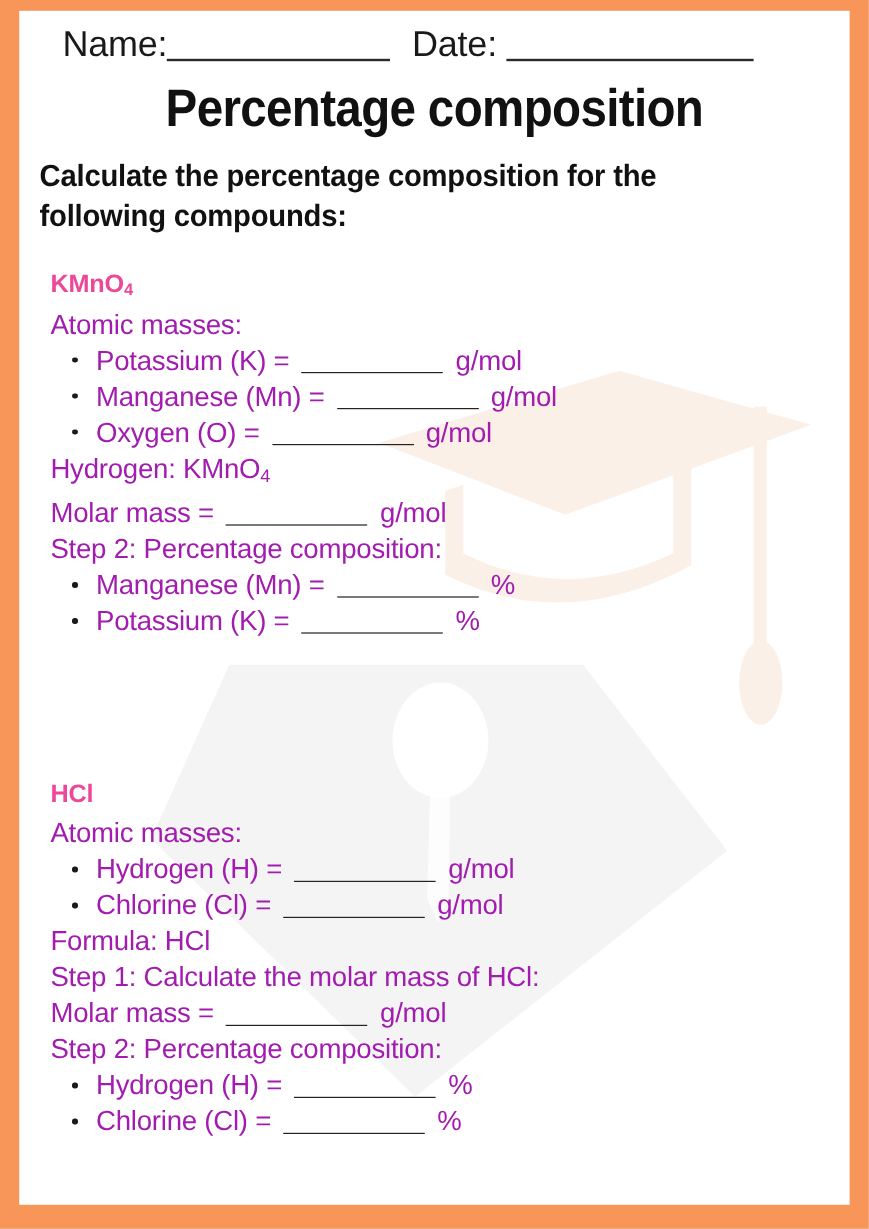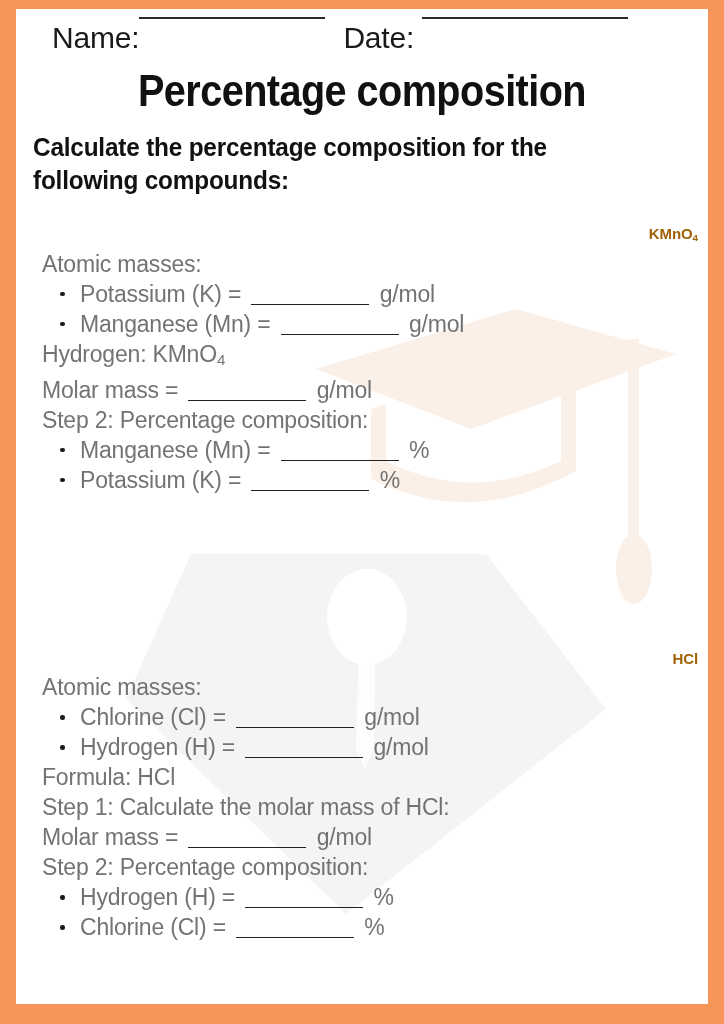--- a/index.html
+++ b/index.html
@@ -52,21 +52,21 @@
     height: 100%;
   }
 
   
   .namedate {
     position: absolute;
     left: 36px;
     top: 12px;
     right: 14px;
     display: flex;
-    align-items: flex-start;
+    align-items: flex-end;
     font-size: 30px;
     color: #1a1a1a;
     letter-spacing: -0.2px;
   }
   .nd-label {
     white-space: nowrap;
     font-weight: 400;
   }
   .nd-rule {
     display: inline-block;
@@ -113,33 +113,32 @@
   .block {
     position: absolute;
     left: 26px;
     right: 10px;
     color: #1a1a1a;
   }
   .block-kmno4 { top: 216px; }
   .block-hcl   { top: 641px; }
 
   .formula-heading {
-    font-size: 15px;
+    font-size: 21px;
     font-weight: 700;
-    color: #a16207;
+    color: #ec4899;
     letter-spacing: -0.1px;
     margin: 0 0 5px 0;
     line-height: 1.15;
-    text-align: right;
   }
 
   .line {
     font-size: 23px;
     line-height: 30px;
-    color: #737373;
+    color: #a21caf;
     letter-spacing: -0.2px;
     white-space: nowrap;
   }
   .line.indent {
     padding-left: 38px;
     position: relative;
   }
   .bullet-dot {
     position: absolute;
     left: 18px;
@@ -213,20 +212,26 @@
           <span>g/mol</span>
         </div>
 
         <div class="line indent">
           <span class="bullet-dot"></span>
           <span>Manganese (Mn) =</span>
           <span class="blank w1"></span>
           <span>g/mol</span>
         </div>
 
+        <div class="line indent">
+          <span class="bullet-dot"></span>
+          <span>Oxygen (O) =</span>
+          <span class="blank w1"></span>
+          <span>g/mol</span>
+        </div>
 
         <div class="line">
           <span>Hydrogen: KMnO</span><sub>4</sub>
         </div>
 
 
         <div class="line">
           <span>Molar mass =</span>
           <span class="blank w1"></span>
           <span>g/mol</span>
@@ -253,28 +258,28 @@
       <div class="block block-hcl">
 
         <div class="formula-heading">
           <span>HCl</span>
         </div>
 
         <div class="line">Atomic masses:</div>
 
         <div class="line indent">
           <span class="bullet-dot"></span>
+          <span>Hydrogen (H) =</span>
+          <span class="blank w1"></span>
+          <span>g/mol</span>
+        </div>
+
+        <div class="line indent">
+          <span class="bullet-dot"></span>
           <span>Chlorine (Cl) =</span>
-          <span class="blank w1"></span>
-          <span>g/mol</span>
-        </div>
-
-        <div class="line indent">
-          <span class="bullet-dot"></span>
-          <span>Hydrogen (H) =</span>
           <span class="blank w1"></span>
           <span>g/mol</span>
         </div>
 
         <div class="line">
           <span>Formula: HCl</span>
         </div>
 
         <div class="line">
           <span>Step 1: Calculate the molar mass of HCl</span><span>:</span>

